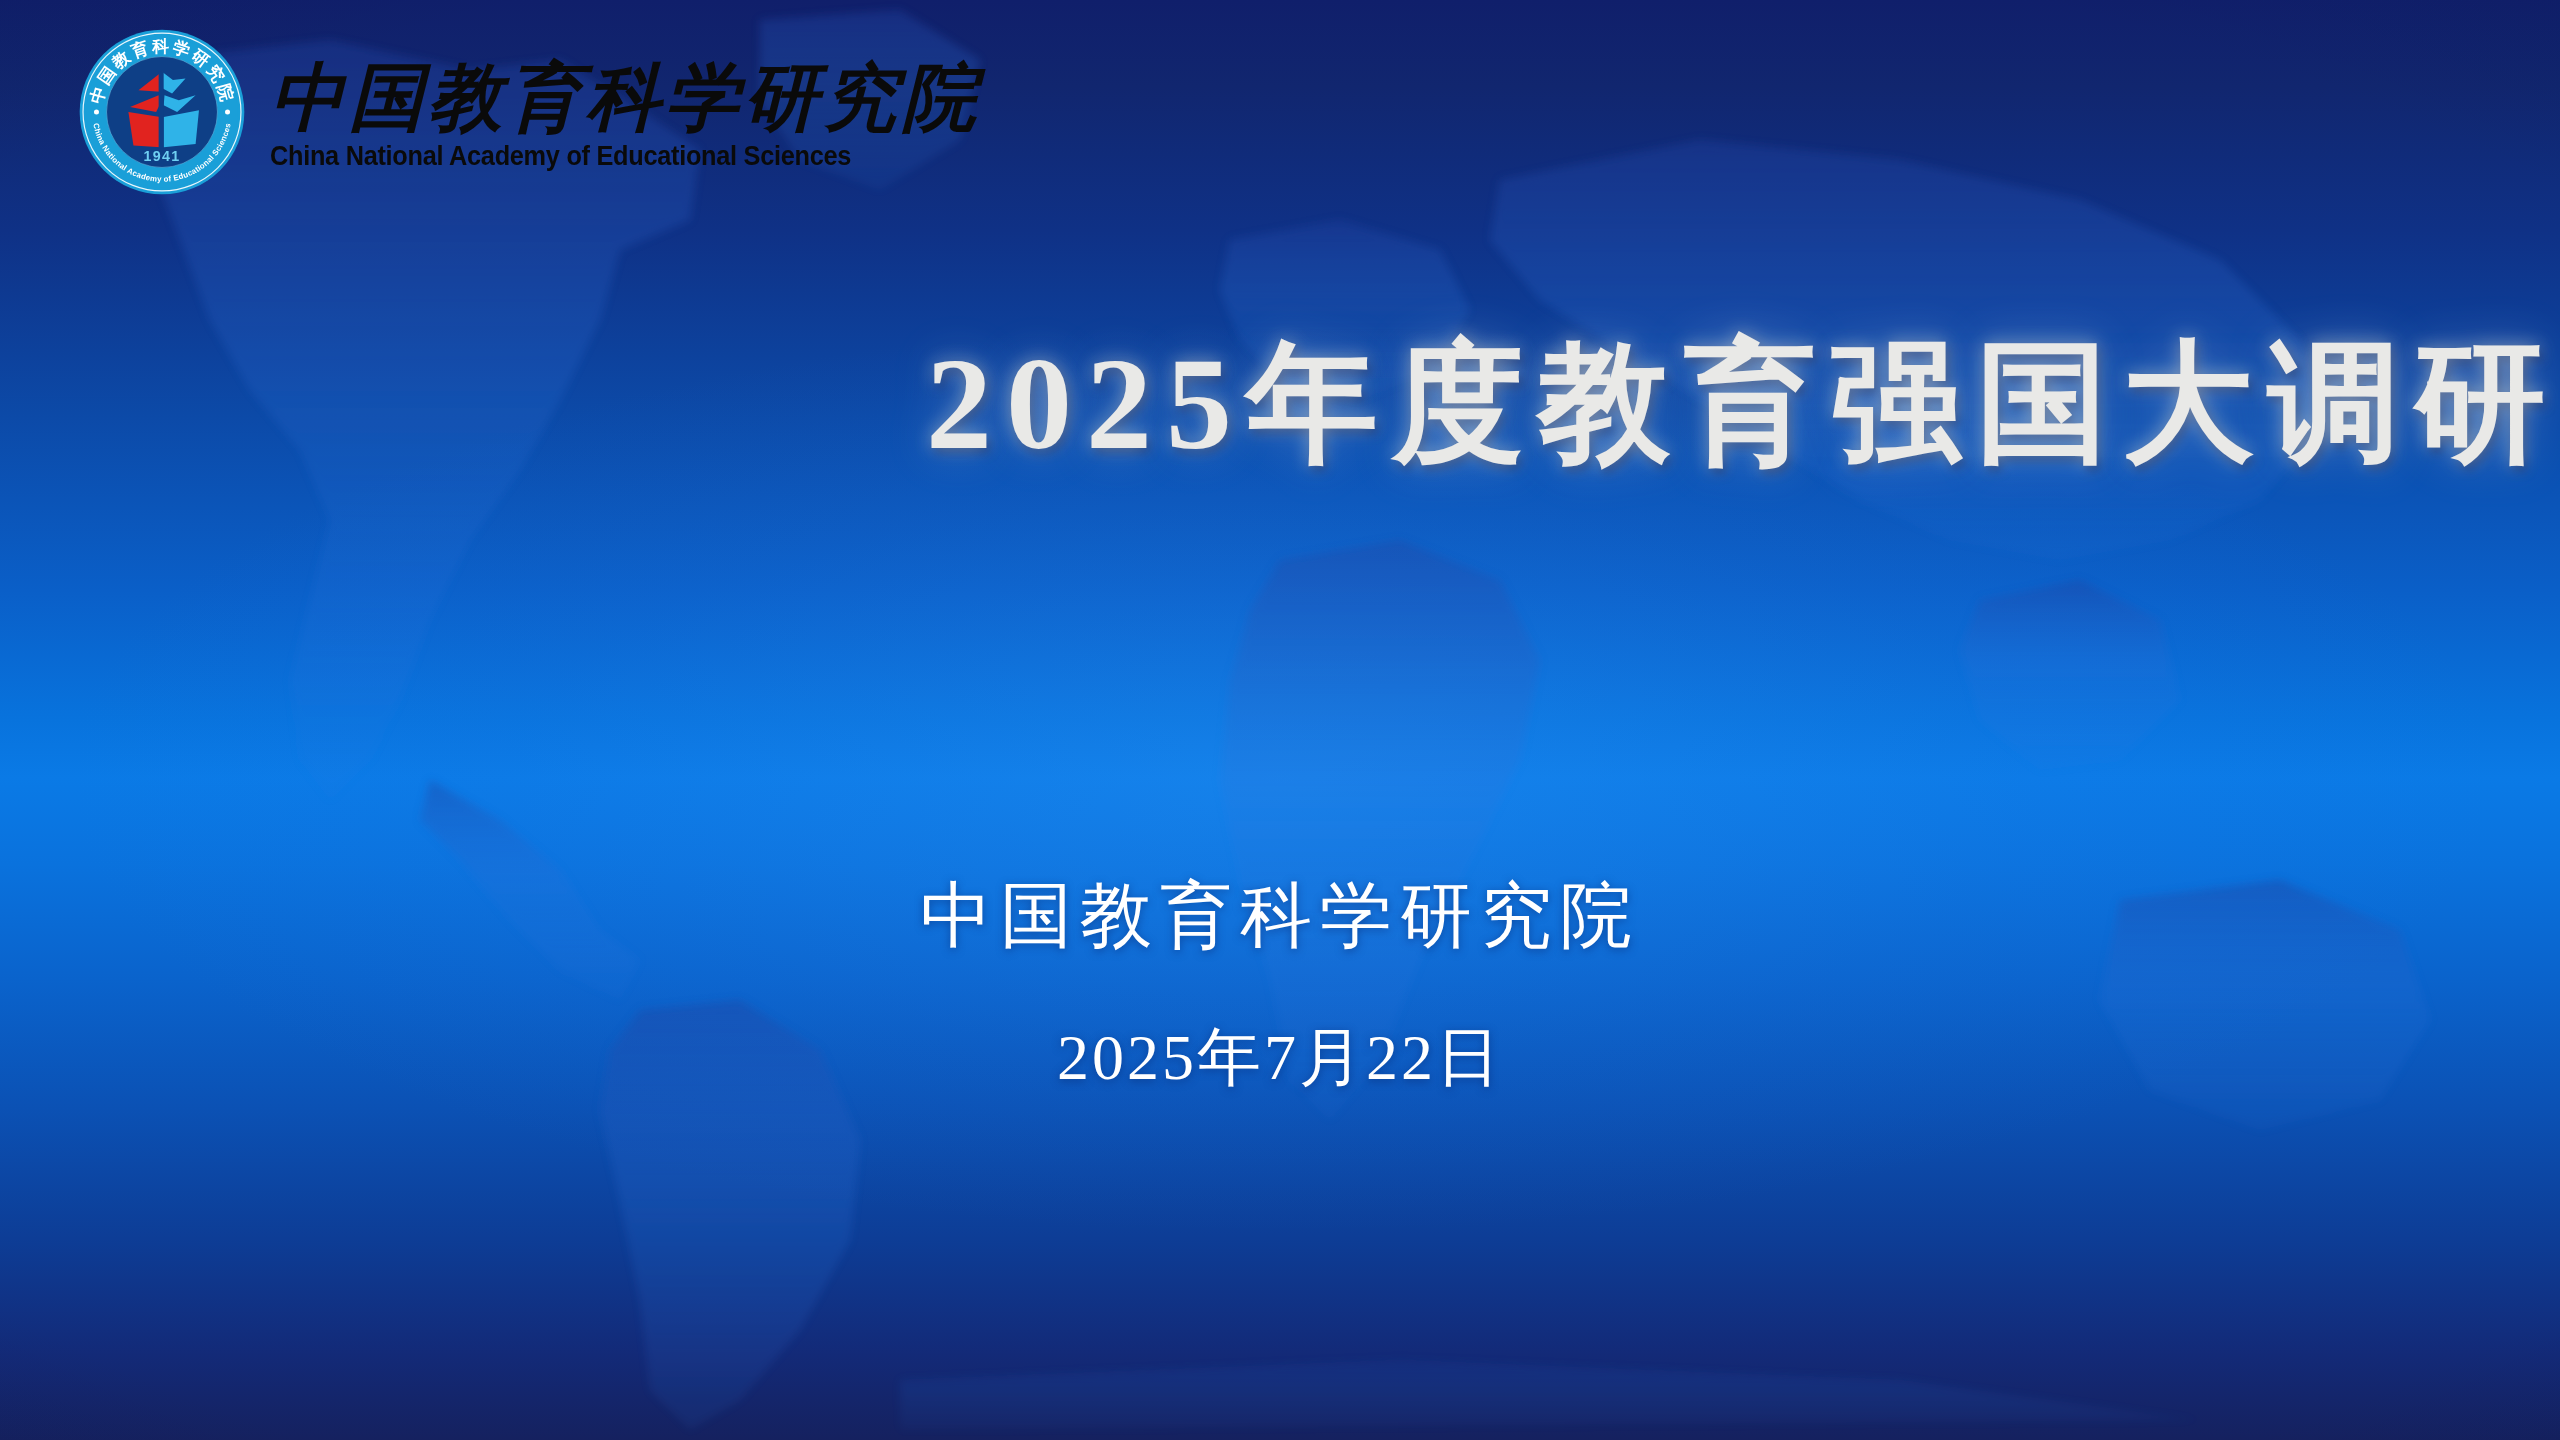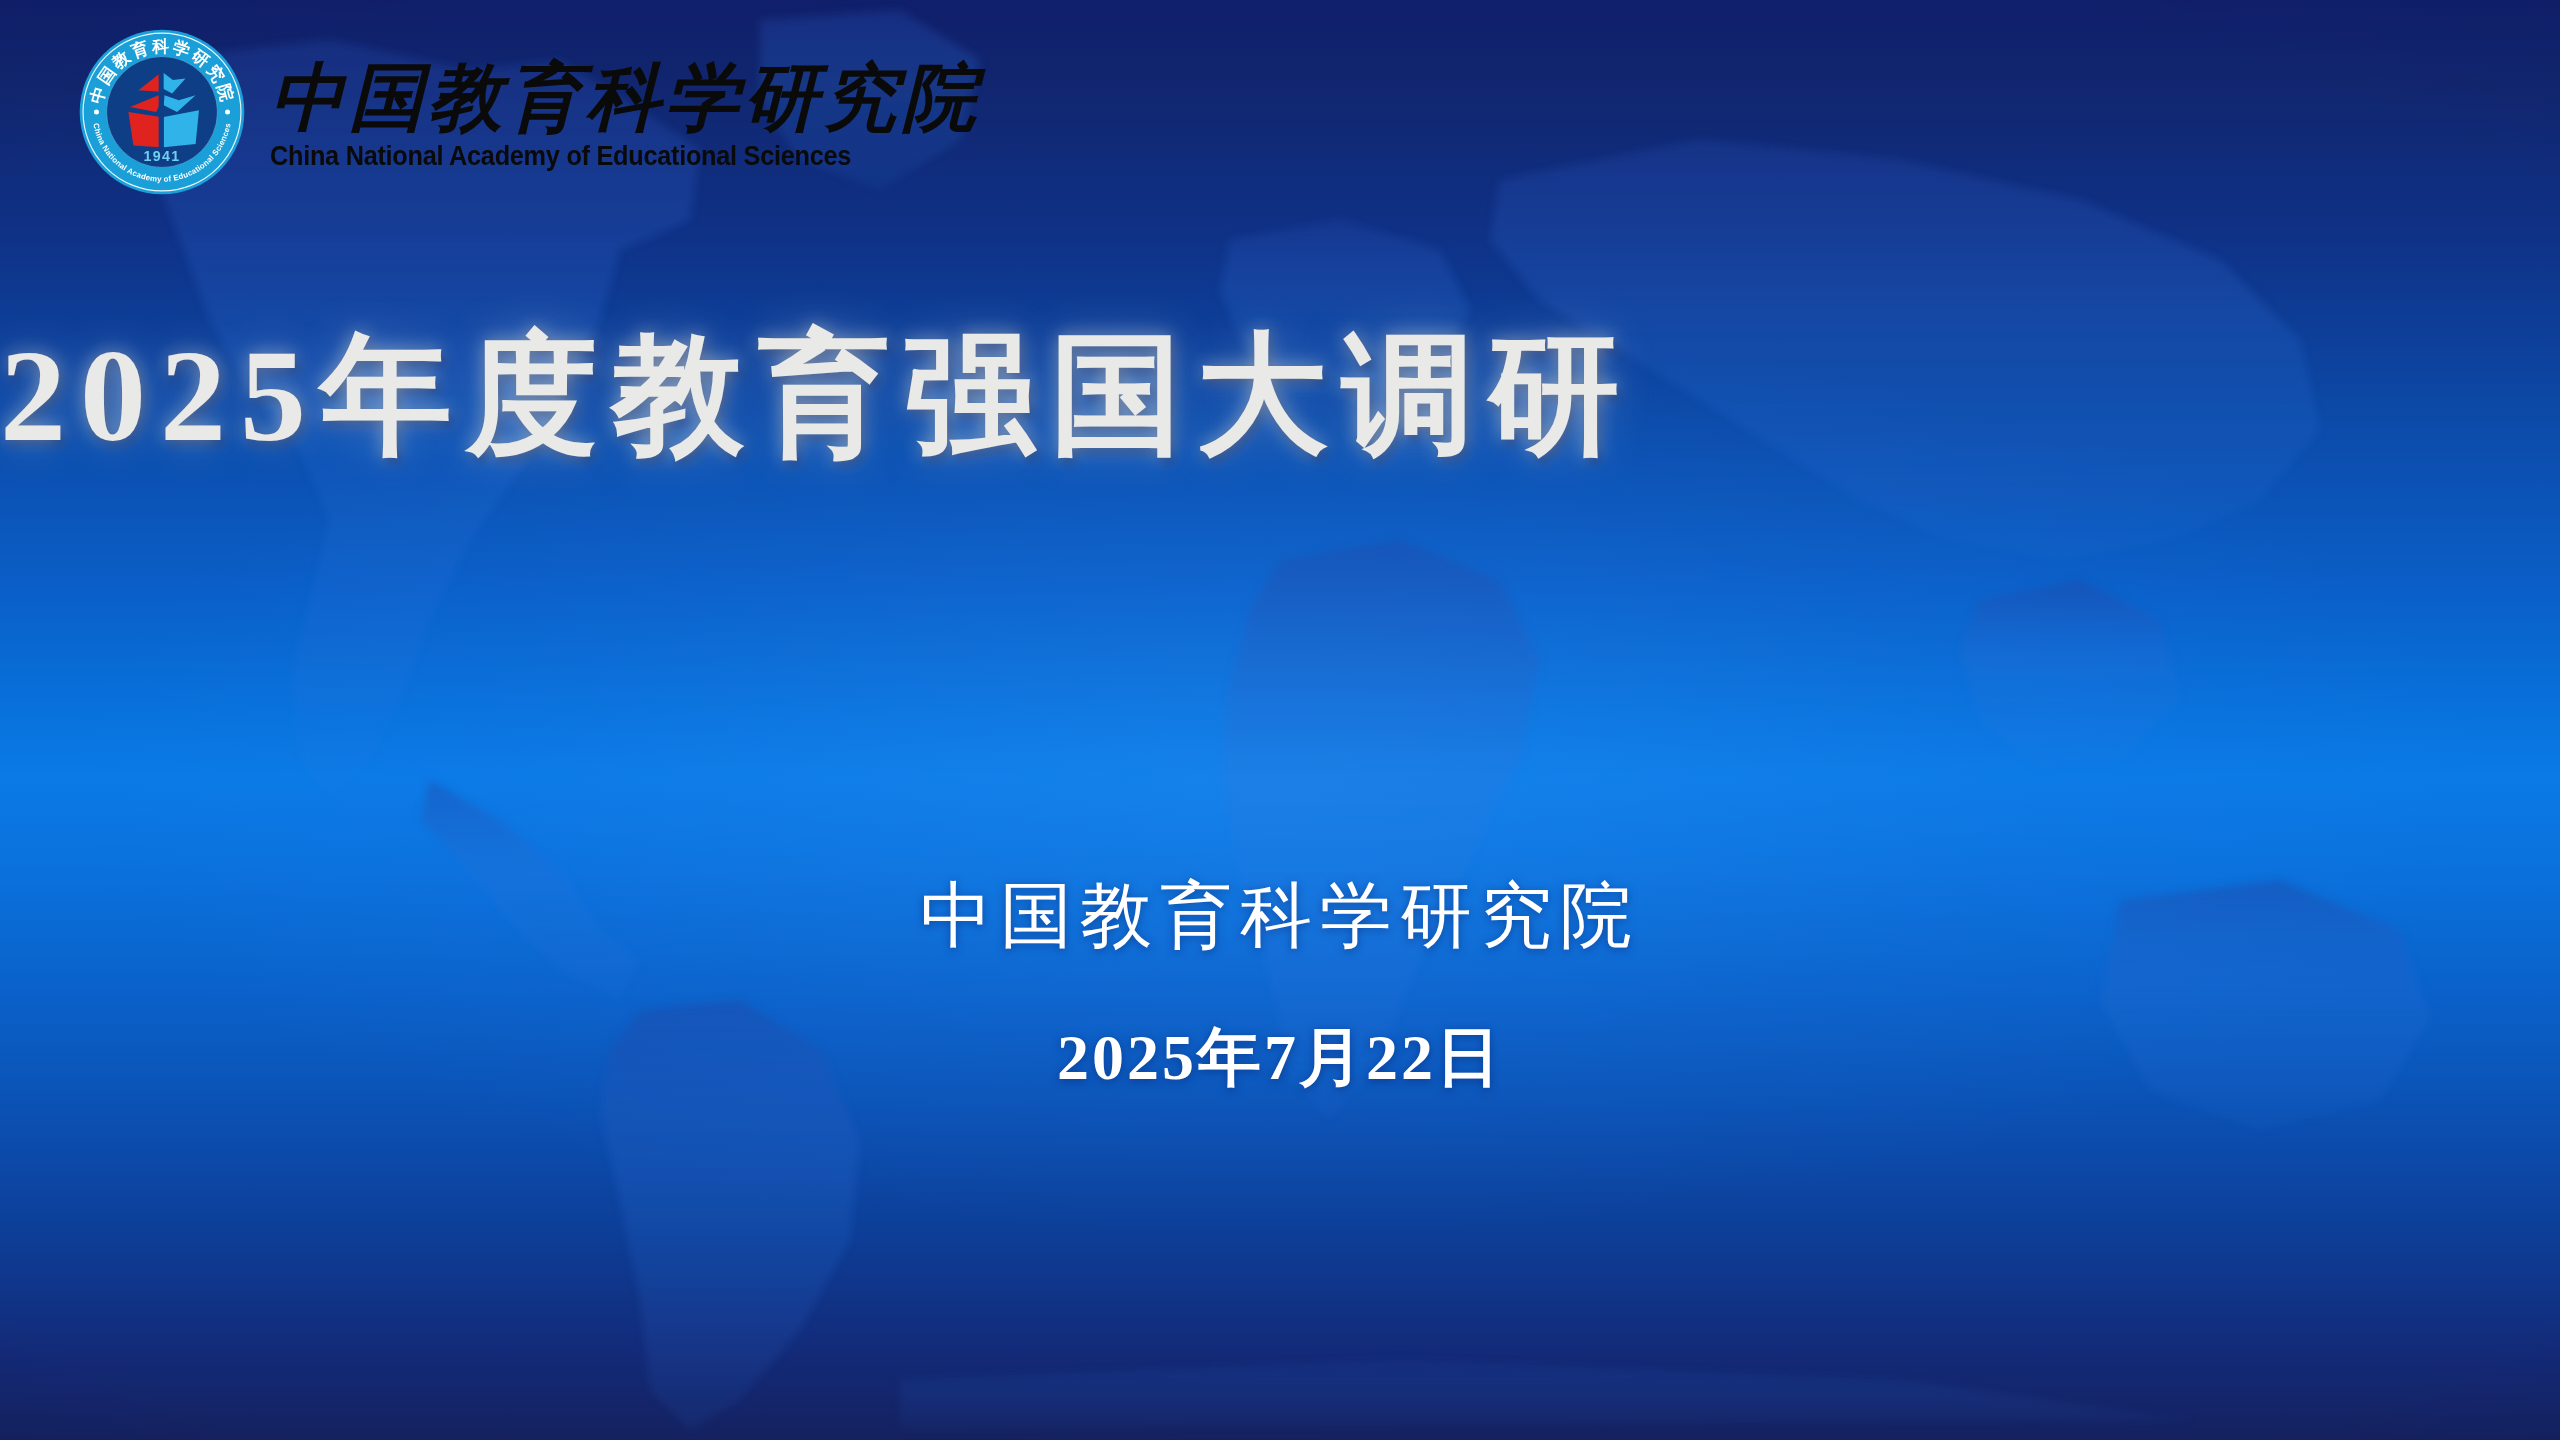--- a/index.html
+++ b/index.html
@@ -112,22 +112,22 @@
     transform-origin: left center;
     margin-top: 4px;
     white-space: nowrap;
   }
 
   
   .title-block {
     position: absolute;
     left: 0;
     right: 0;
-    top: 300px;
-    text-align: left;
+    top: 308px;
+    text-align: right;
     pointer-events: none;
   }
   .title-line {
     font-family: "Liberation Serif", "DejaVu Serif", serif;
     font-weight: 700;
     font-size: 132px;
     line-height: 1.45;
     color: #e9e9e7;
     letter-spacing: 14px;
     text-shadow:
@@ -154,21 +154,21 @@
     font-weight: 400;
     color: #ffffff;
     letter-spacing: 8px;
     text-shadow: 0 2px 8px rgba(8,36,110,0.55);
     white-space: nowrap;
   }
   .footer-date {
     font-family: "Liberation Serif", "DejaVu Serif", serif;
     font-size: 64px;
     line-height: 1.3;
-    font-weight: 700;
+    font-weight: 400;
     color: #ffffff;
     letter-spacing: 3px;
     margin-top: 52px;
     text-shadow: 0 2px 8px rgba(8,36,110,0.55);
     white-space: nowrap;
   }
 </style>
 </head>
 <body>
 

